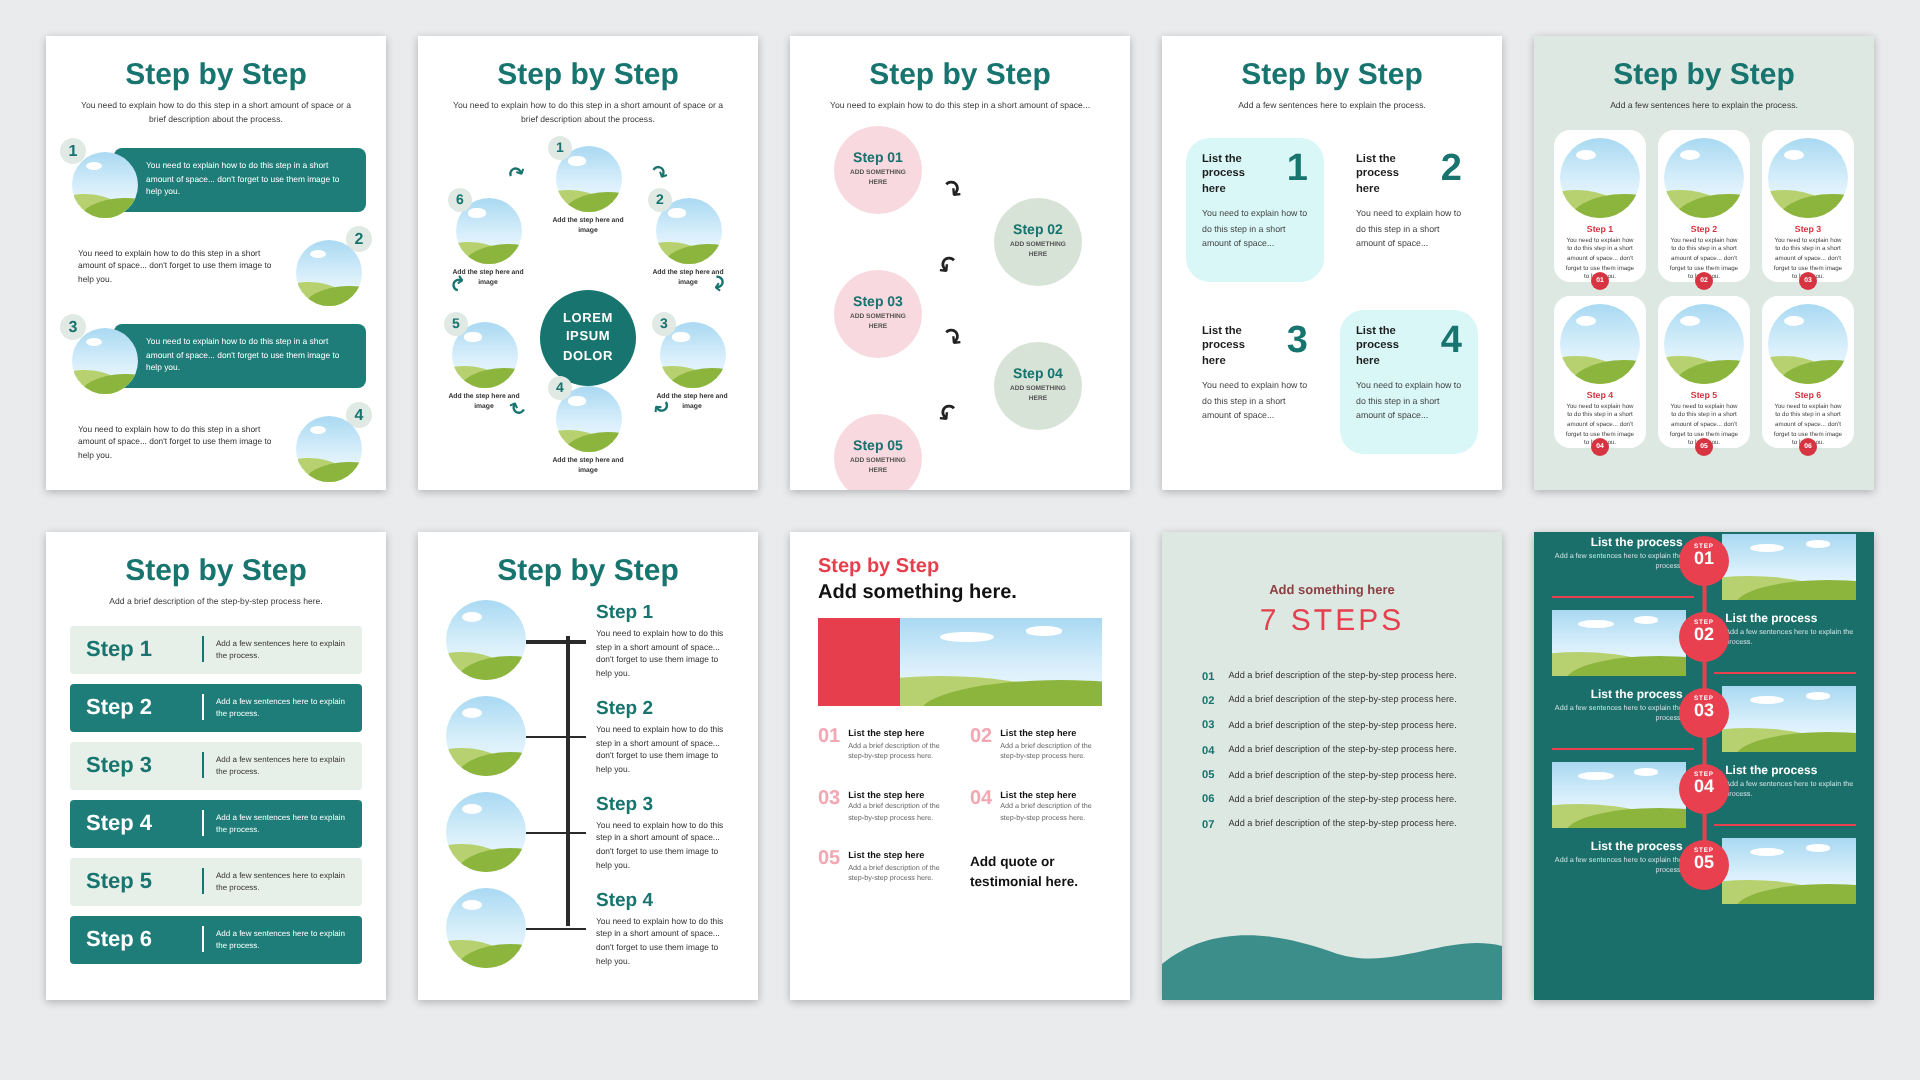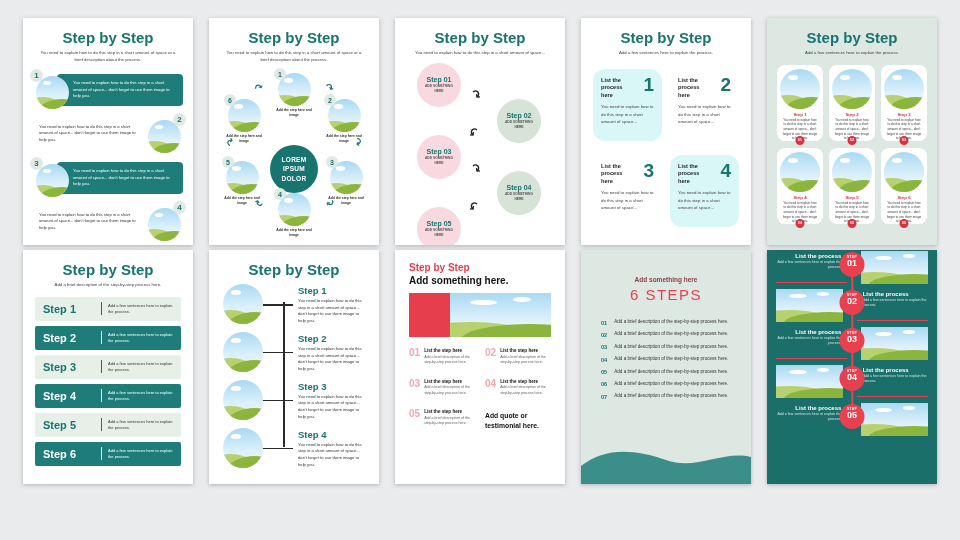--- a/index.html
+++ b/index.html
@@ -1,17 +1,17 @@
 <!DOCTYPE html>
 <html><head>
 <meta charset="utf-8">
 <style>
   html,body{margin:0;padding:0;width:960px;height:540px;background:#e9ebed;
     font-family:"Liberation Sans","DejaVu Sans",sans-serif;overflow:hidden;}
-  .board{display:flex;flex-direction:column;gap:5px;padding:18px 23px;box-sizing:border-box;}
+  .board{display:flex;flex-direction:column;gap:21px;padding:18px 23px;box-sizing:border-box;}
   .prow{display:flex;gap:16px;}
   .page{width:170px;background:#fff;box-shadow:0 1px 4px rgba(0,0,0,.25);position:relative;
     overflow:hidden;box-sizing:border-box;flex:none;}
   .prow1 .page{height:227px;}
   .prow2 .page{height:234px;}
   .t-title{font-size:15px;font-weight:bold;color:#17746e;text-align:center;margin:11px 6px 4px;}
   .t-sub{font-size:4.3px;color:#3c3c3c;text-align:center;margin:0 14px 6px;line-height:1.55;}
 
   
   .scene{position:relative;overflow:hidden;background:linear-gradient(180deg,#a9d9f2 0%,#d9effb 55%,#f4fbff 100%);}
@@ -530,21 +530,21 @@
               <div class="t8-desc">Add a brief description of the step-by-step process here.</div>
             </div>
           </div>
           <div class="t8-quote">Add quote or testimonial here.</div>
         </div>
       </div>
     </div>
 
     <div class="page sagebg">
       <div class="t9-heading">Add something here</div>
-      <div class="t9-title">6 STEPS</div>
+      <div class="t9-title">7 STEPS</div>
       <div class="t9-list">
         <div class="t9-item">
           <div class="t9-num">01</div>
           <div class="t9-desc">Add a brief description of the step-by-step process here.</div>
         </div>
         <div class="t9-item">
           <div class="t9-num">02</div>
           <div class="t9-desc">Add a brief description of the step-by-step process here.</div>
         </div>
         <div class="t9-item">

